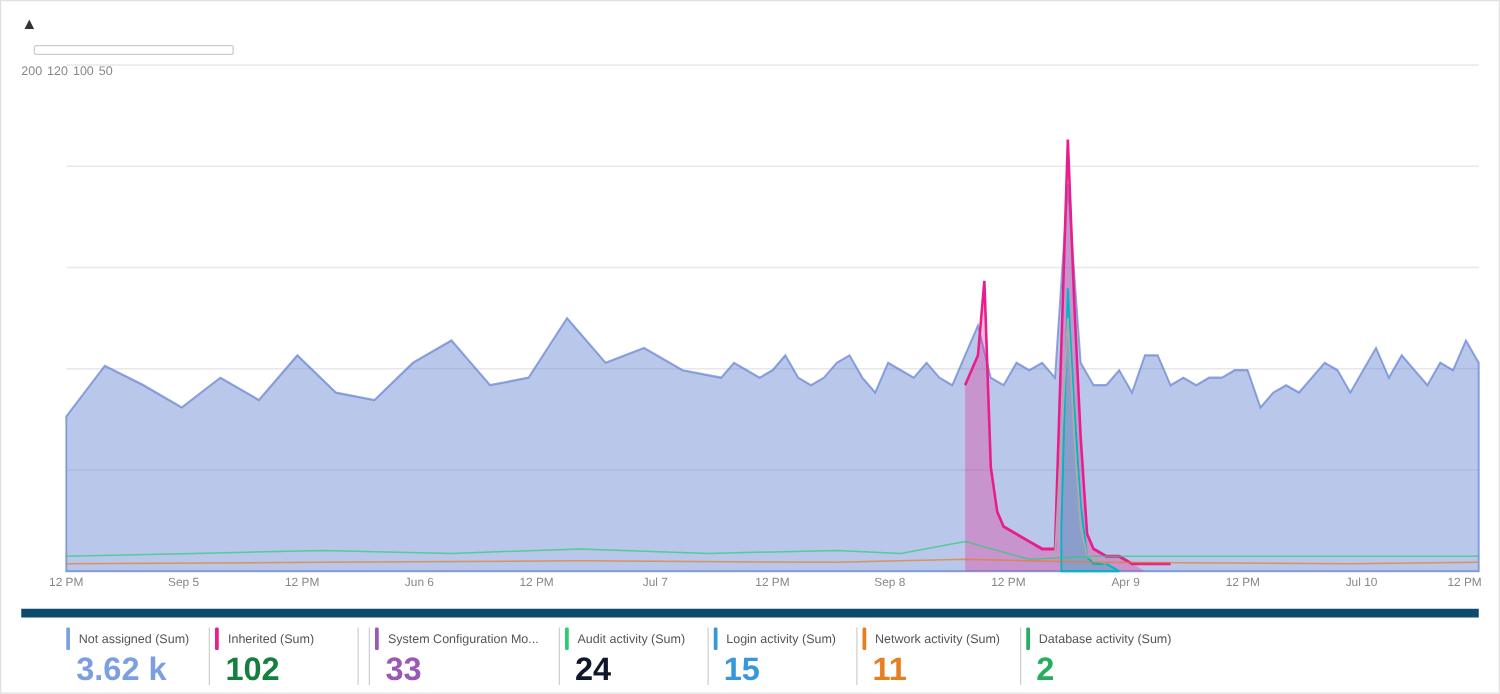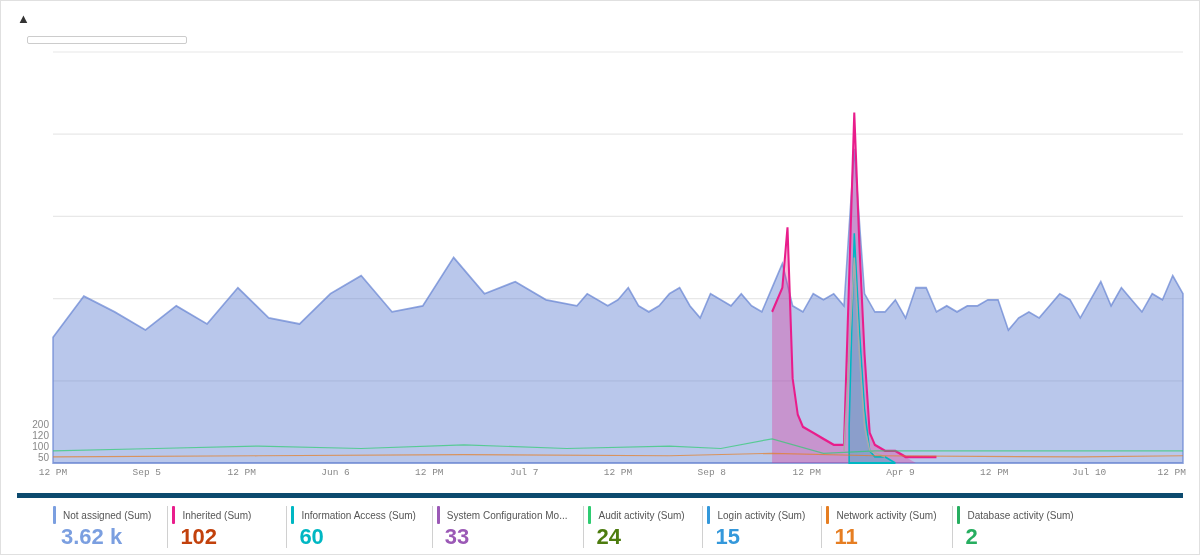--- a/index.html
+++ b/index.html
@@ -72,22 +72,21 @@
       cursor: pointer;
       z-index: 10;
     }
     .y-axis {
       position: absolute;
       left: 0;
       top: 0;
       bottom: 30px;
       width: 36px;
       display: flex;
-      flex-direction: column;
-      justify-content: flex-end;
+      justify-content: flex-start;
       font-size: 10px;
       color: #888;
     }
     .y-label {
       text-align: right;
       padding-right: 4px;
     }
     .chart-inner {
       position: absolute;
       left: 36px;
@@ -104,27 +103,26 @@
       display: flex;
       align-items: flex-start;
       padding-top: 4px;
     }
     .x-label {
       font-size: 9.5px;
       color: #888;
       position: absolute;
       transform: translateX(-50%);
       white-space: nowrap;
-      font-family: Liberation Mono, monospace;
     }
     .legend-area {
       display: flex;
       flex-direction: row;
       gap: 0;
-      border-top: 5px solid #0c4a6e;
+      border-top: 7px solid #0c4a6e;
       padding: 8px 0 6px 36px;
     }
     .legend-item {
       display: flex;
       flex-direction: column;
       min-width: 110px;
       padding: 0 12px 0 0;
     }
     .legend-top {
       display: flex;
@@ -135,21 +133,21 @@
       margin-bottom: 2px;
     }
     .legend-color-bar {
       width: 3px;
       height: 18px;
       border-radius: 1px;
       display: inline-block;
       margin-right: 2px;
     }
     .legend-value {
-      font-size: 22px;
+      font-size: 26px;
       font-weight: 600;
       color: #222;
       line-height: 1;
       padding-left: 8px;
     }
     .legend-divider {
       width: 1px;
       background: #d0d0d0;
       margin: 0 4px;
     }
@@ -237,45 +235,38 @@
       <span>Not assigned (Sum)</span>
     </div>
     <div class="legend-value" style="color:#7B9FE0">3.62 k</div>
   </div>
       <div class="legend-divider"></div>
       <div class="legend-item">
     <div class="legend-top">
       <span class="legend-color-bar" style="background:#E91E8C"></span>
       <span>Inherited (Sum)</span>
     </div>
-    <div class="legend-value" style="color:#c2410c">102</div>
-  </div>
-      <div class="legend-divider"></div>
-      <div class="legend-item">
-    <div class="legend-top">
-      <span class="legend-color-bar" style="background:#00B7C3"></span>
-      <span>Information Access (Sum)</span>
-    </div>
-    <div class="legend-value" style="color:#00B7C3">60</div>
-  </div>
+    <div class="legend-value" style="color:#15803d">102</div>
+  </div>
+      <div class="legend-divider"></div>
       <div class="legend-divider"></div>
       <div class="legend-item">
     <div class="legend-top">
       <span class="legend-color-bar" style="background:#9B59B6"></span>
       <span>System Configuration Mo...</span>
     </div>
     <div class="legend-value" style="color:#9B59B6">33</div>
   </div>
       <div class="legend-divider"></div>
       <div class="legend-item">
     <div class="legend-top">
       <span class="legend-color-bar" style="background:#2ECC71"></span>
       <span>Audit activity (Sum)</span>
     </div>
-    <div class="legend-value" style="color:#4d7c0f">24</div>
+    <div class="legend-value" style="color:#0f172a">24</div>
   </div>
       <div class="legend-divider"></div>
       <div class="legend-item">
     <div class="legend-top">
       <span class="legend-color-bar" style="background:#3498DB"></span>
       <span>Login activity (Sum)</span>
     </div>
     <div class="legend-value" style="color:#3498DB">15</div>
   </div>
       <div class="legend-divider"></div>

